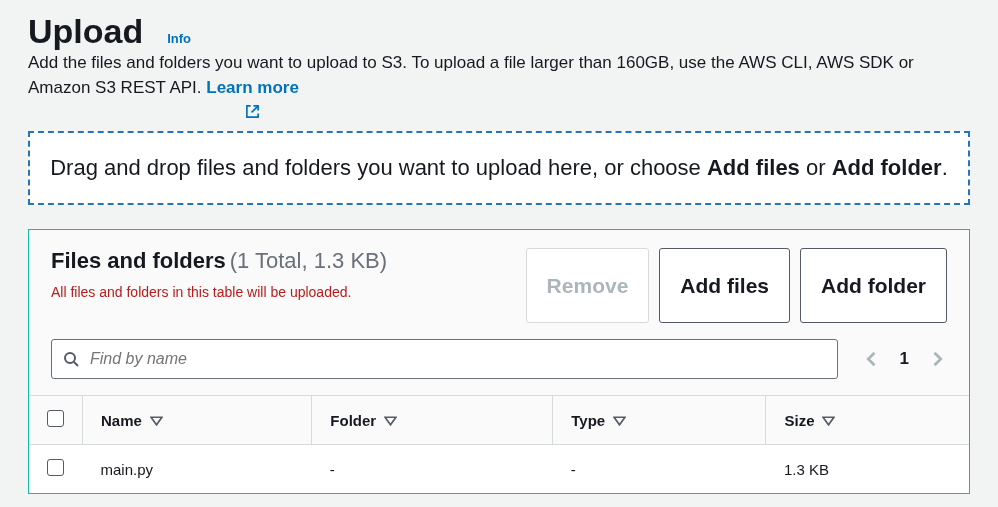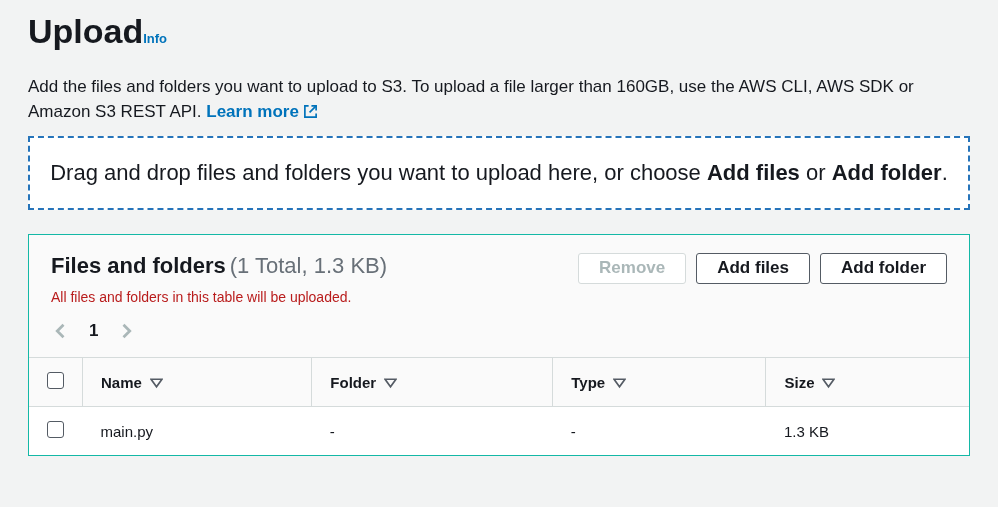--- a/index.html
+++ b/index.html
@@ -7,22 +7,21 @@
       font-family: "Amazon Ember", "Helvetica Neue", Arial, sans-serif;
       background: #f2f3f3;
       color: #16191f;
       font-size: 14px;
       padding: 12px 28px 0 28px;
       width: 998px;
     }
     .header-row {
       display: flex;
       align-items: baseline;
-      gap: 0;
-      margin-bottom: 24px;
+      gap: 24px;
     }
     .page-title {
       font-size: 34px;
       font-weight: 700;
       color: #16191f;
     }
     .info-link {
       color: #0073bb;
       font-size: 13px;
       font-weight: 700;
@@ -34,20 +33,21 @@
       color: #16191f;
       margin-bottom: 12px;
     }
     .learn-more {
       color: #0073bb;
       font-weight: 700;
       cursor: pointer;
       display: inline-flex;
       align-items: center;
       gap: 4px;
+      flex-direction: column;
     }
     .external-icon {
       width: 15px;
       height: 15px;
       display: inline-block;
     }
     .dropzone {
       border: 2px dashed #2674ba;
       background: #ffffff;
       padding: 22px 20px;
@@ -85,23 +85,23 @@
       color: #b91c1c;
       font-size: 14px;
       margin-top: 10px;
     }
     .btn-row {
       display: flex;
       gap: 10px;
     }
     .btn {
       font-family: inherit;
-      font-size: 17px;
-      font-weight: 700;
-      padding: 4px 20px;
+      font-size: 21px;
+      font-weight: 700;
+      padding: 24px 20px;
       border-radius: 3px;
       cursor: pointer;
       line-height: 1.2;
     }
     .btn-default {
       background: #fff;
       border: 1px solid #545b64;
       color: #16191f;
     }
     .btn-disabled {
@@ -235,20 +235,27 @@
         <div class="panel-subtitle">All files and folders in this table will be uploaded.</div>
       </div>
       <div class="btn-row">
         <button class="btn btn-disabled">Remove</button>
         <button class="btn btn-default">Add files</button>
         <button class="btn btn-default">Add folder</button>
       </div>
     </div>
 
     <div class="filter-row">
+      <div class="search-wrap">
+        <svg class="search-icon" viewBox="0 0 16 16" fill="none" stroke="#545b64" stroke-width="2">
+          <circle cx="7" cy="7" r="5"></circle>
+          <path d="M11 11l4 4"></path>
+        </svg>
+        <input class="search-input" placeholder="Find by name" style="">
+      </div>
       <div class="pagination">
         <svg class="page-arrow disabled" viewBox="0 0 16 16" fill="none" stroke="currentColor" stroke-width="2.2">
           <path d="M10 3L5 8l5 5"></path>
         </svg>
         <span class="page-num">1</span>
         <svg class="page-arrow disabled" viewBox="0 0 16 16" fill="none" stroke="currentColor" stroke-width="2.2">
           <path d="M6 3l5 5-5 5"></path>
         </svg>
       </div>
     </div>

